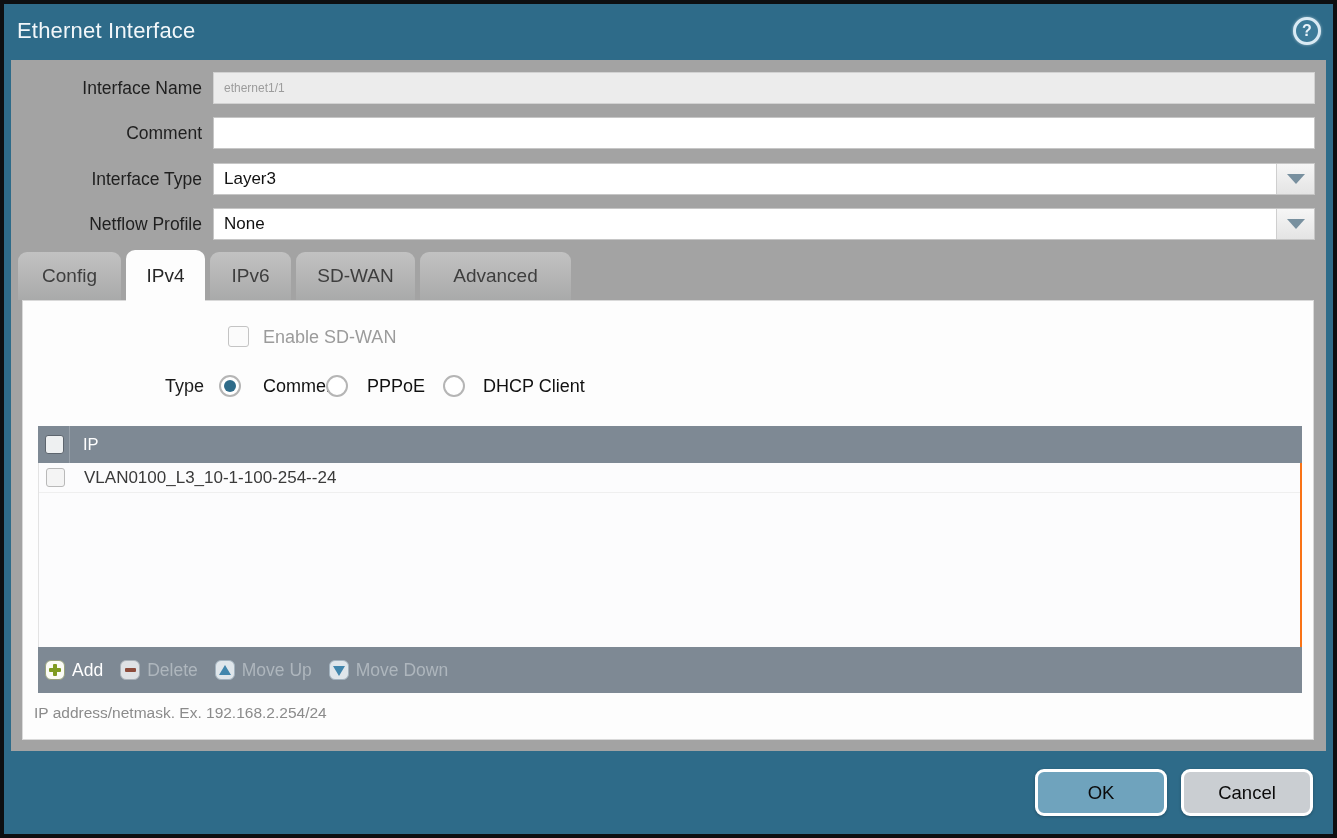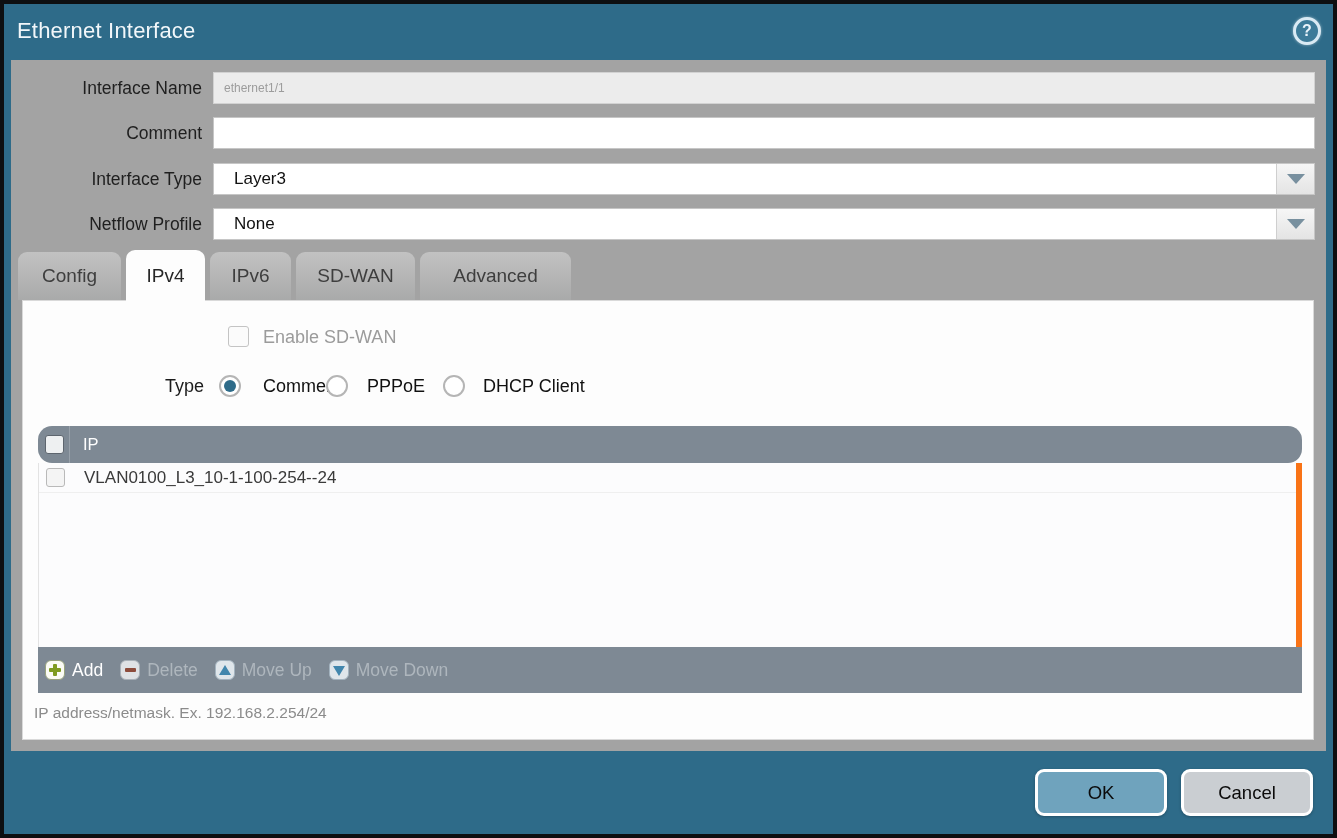--- a/index.html
+++ b/index.html
@@ -40,21 +40,21 @@
   .text-input {
     width: 100%; height: 32px; border: 1px solid #c6c6c6; background: #fff;
     font-family: inherit; font-size: 12px; color: #222; padding: 0 10px; outline: none;
   }
   .text-input:disabled { background: #ececec; color: #9c9c9c; border-color: #d2d2d2; }
   .combo {
     position: relative; width: 100%; height: 32px; border: 1px solid #c6c6c6;
     background: #fff; cursor: pointer;
   }
   .combo-value {
-    position: absolute; left: 20px; top: 0; line-height: 30px;
+    position: absolute; left: 10px; top: 0; line-height: 30px;
     font-size: 17px; color: #111;
   }
   .combo-btn {
     position: absolute; right: 0; top: 0; width: 38px; height: 30px;
     background: linear-gradient(#f6f6f6, #e4e4e4); border-left: 1px solid #cfcfcf;
     display: flex; align-items: center; justify-content: center;
   }
   .combo-arrow {
     width: 0; height: 0;
     border-left: 9px solid transparent; border-right: 9px solid transparent;
@@ -95,27 +95,27 @@
   }
   .radio.selected::after {
     content: ""; position: absolute; left: 3px; top: 3px; width: 12px; height: 12px;
     border-radius: 50%; background: #2e6b89;
   }
   .radio-label { position: absolute; top: 0; font-size: 18px; color: #111; line-height: 26px; white-space: nowrap; cursor: pointer; }
 
   
   .ip-table { position: absolute; left: 15px; top: 125px; width: 1264px; }
   .tbl-header {
-    position: relative; height: 37px; background: #7e8994; color: #fff; border-radius: 14px;
+    position: relative; height: 37px; background: #7e8994; color: #fff;
   }
   .tbl-header .checkbox, .tbl-row .checkbox { position: absolute; left: 7px; width: 19px; height: 19px; }
   .tbl-header .checkbox { top: 9px; background: #eef0f1; border: 1px solid #5d656e; cursor: pointer; }
   .col-divider { position: absolute; left: 31px; top: 0; bottom: 0; width: 1px; background: #98a1aa; }
   .col-ip { position: absolute; left: 45px; top: 0; line-height: 37px; font-size: 16.5px; color: #fdfdfd; }
-  .tbl-body { height: 184px; background: #fcfcfd; border-left: 1px solid #e3e3e3; border-right: 6px solid #f97316; }
+  .tbl-body { height: 184px; background: #fcfcfd; border-left: 1px solid #e3e3e3; border-right: 2px solid #f97316; }
   .tbl-row { position: relative; height: 30px; border-bottom: 1px solid #efefef; background: #fcfcfd; }
   .tbl-row .checkbox { top: 5px; background: #f4f4f4; border: 1px solid #b9b9b9; cursor: pointer; }
   .cell-ip { position: absolute; left: 45px; top: 0; line-height: 30px; font-size: 17px; color: #3a3a3a; }
 
   
   .tbl-toolbar {
     height: 46px; background: #7e8994; display: flex; align-items: center;
     padding-left: 7px; gap: 17px;
   }
   .tb-btn { display: flex; align-items: center; gap: 7px; font-size: 17.5px; }

